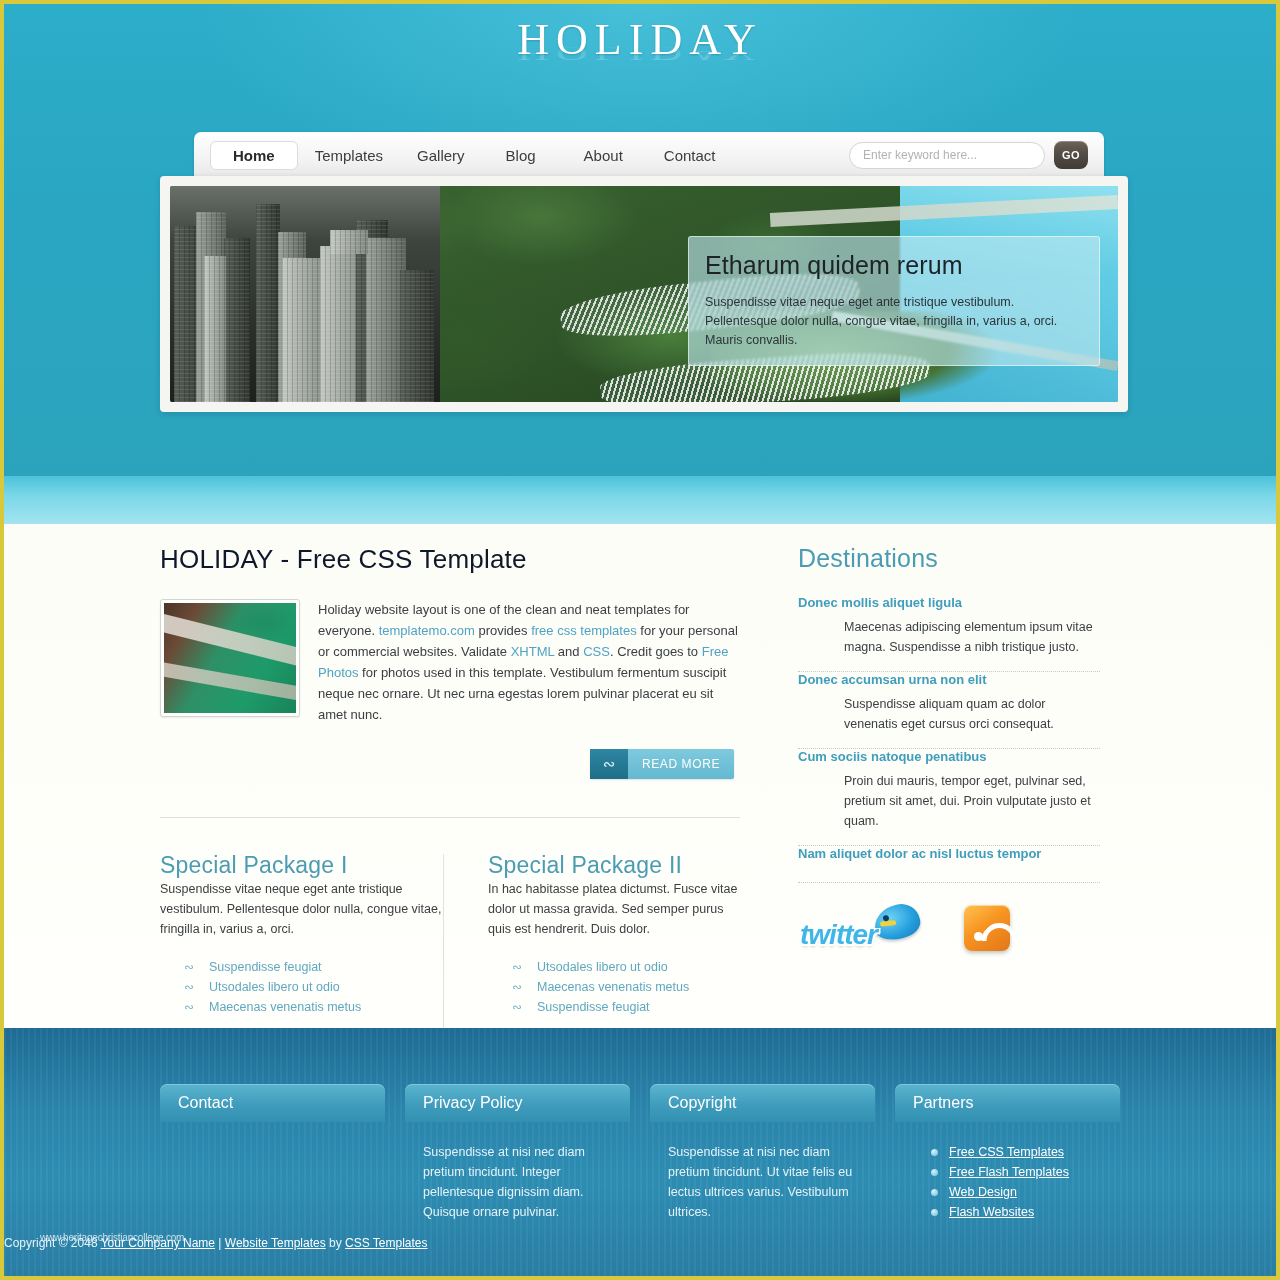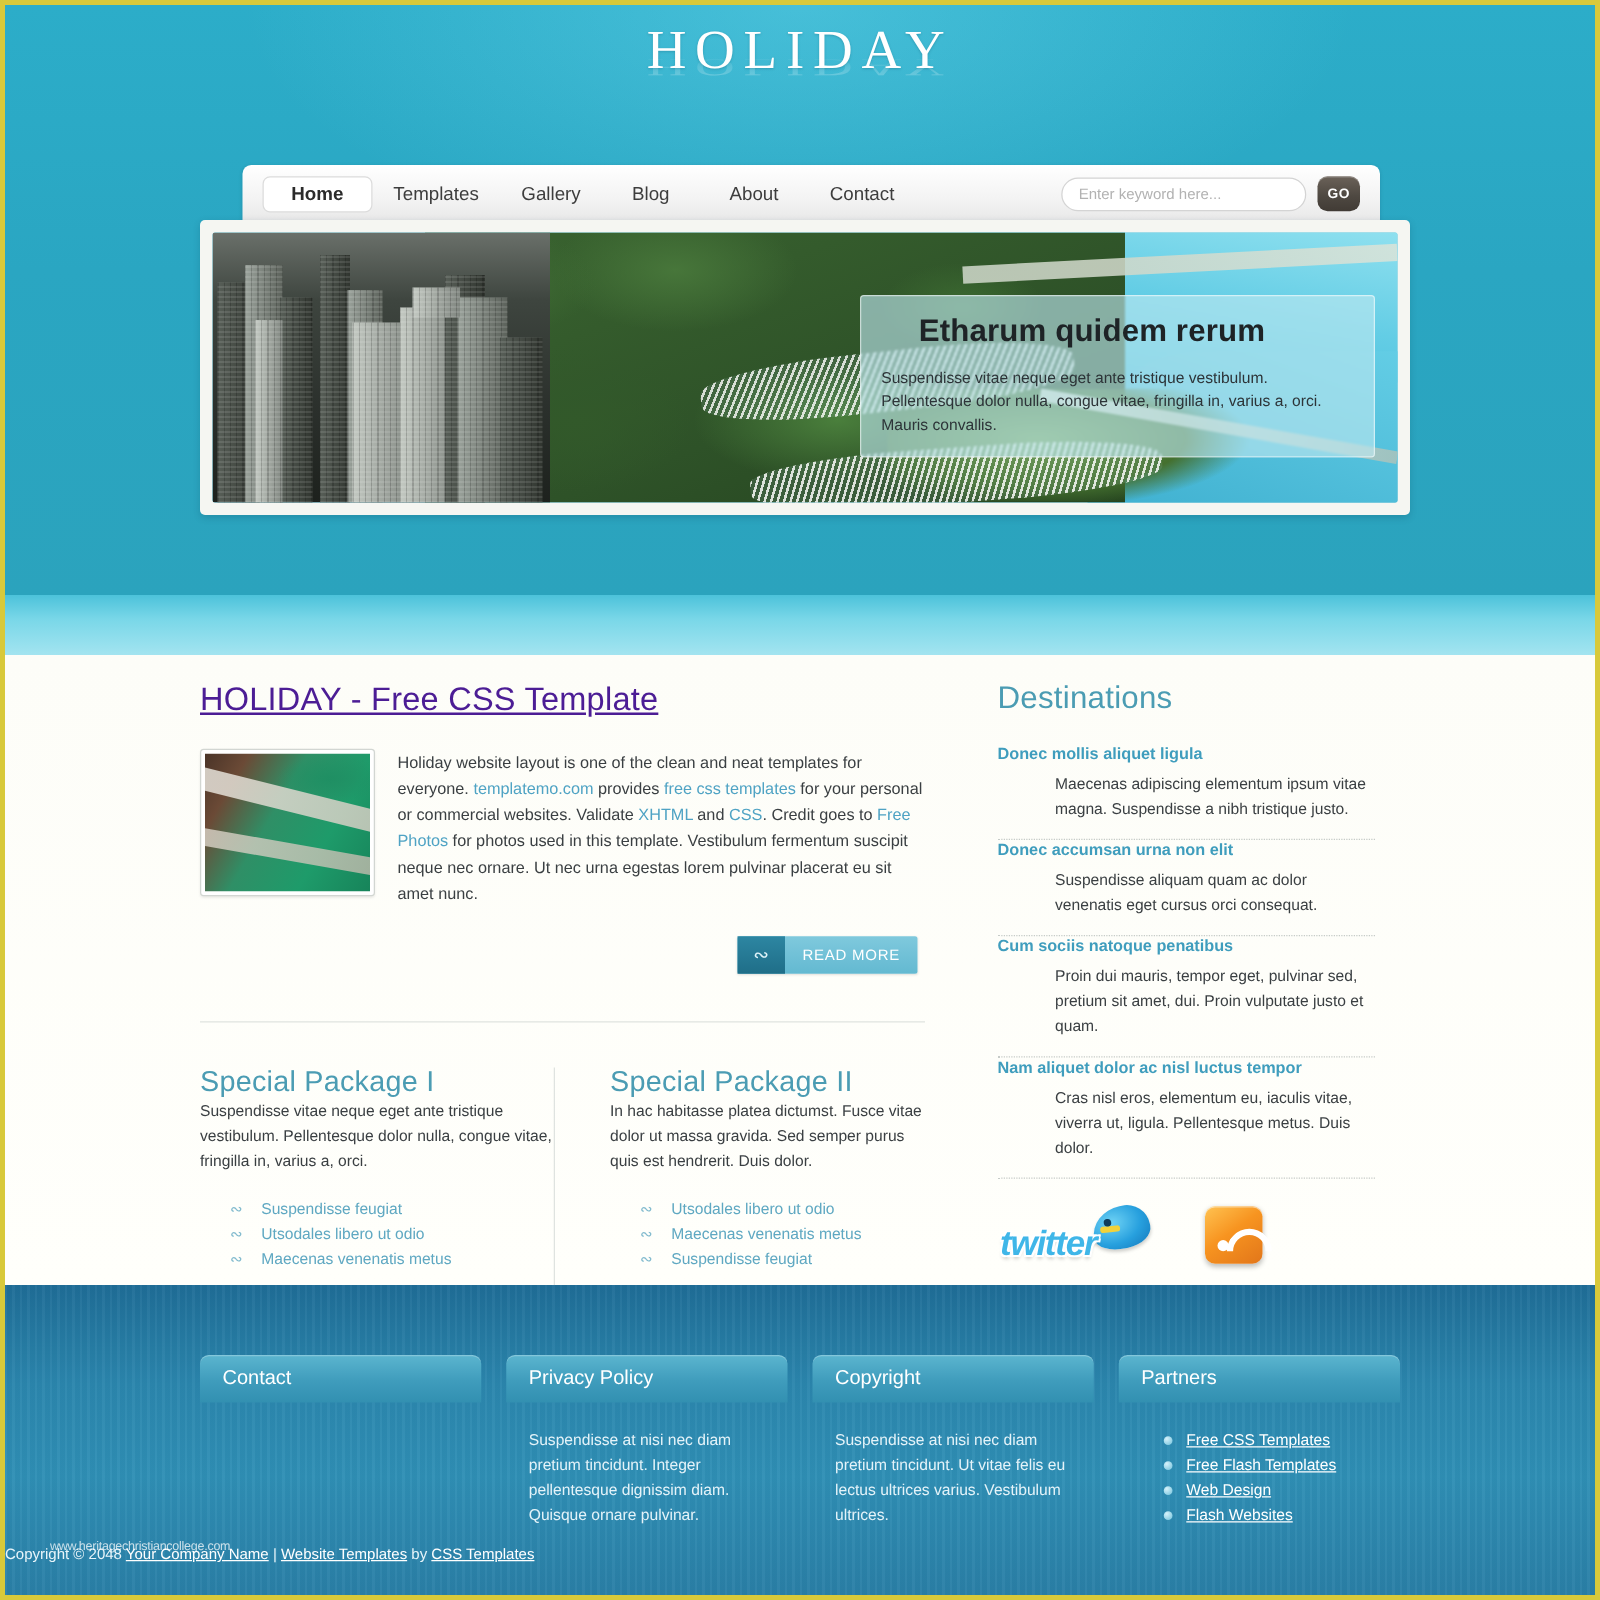--- a/index.html
+++ b/index.html
@@ -261,49 +261,47 @@
     right: 18px; top: 50px;
     width: 412px; height: 130px;
     background: rgba(190,232,240,0.62);
     border: 1px solid rgba(255,255,255,0.55);
     border-radius: 3px;
     padding: 14px 16px 0 16px;
     backdrop-filter: blur(1px);
   }
   .hero-caption h2 {
     font-size: 25px;
-    font-weight: bold;
+    font-weight: normal;
     color: #1e2326;
     margin-bottom: 13px;
     letter-spacing: 0.1px;
-    margin-left: 30px;
   }
   .hero-caption p {
     font-size: 12.5px;
     line-height: 19px;
     color: #2d3438;
   }
 
   
   .content {
     position: absolute;
     left: 156px; top: 540px;
     width: 968px;
   }
   .cols { display: flex; }
   .col-left { width: 610px; padding-right: 30px; }
   .col-right { width: 330px; padding-left: 28px; }
 
   h1.section-title {
     font-size: 26px;
     font-weight: normal;
-    color: #4c1d95;
+    color: #0f172a;
     letter-spacing: 0.2px;
     margin-bottom: 24px;
-    text-decoration: underline;
   }
   h2.section-title {
     font-size: 25px;
     font-weight: normal;
     color: #4b9cb3;
     letter-spacing: 0.2px;
     margin-bottom: 22px;
   }
 
   .intro-row { display: flex; gap: 18px; }
@@ -737,21 +735,20 @@
         <div class="dot-sep"></div>
 
         <div class="dest-item">
           <h4>Cum sociis natoque penatibus</h4>
           <p>Proin dui mauris, tempor eget, pulvinar sed, pretium sit amet, dui. Proin vulputate justo et quam.</p>
         </div>
         <div class="dot-sep"></div>
 
         <div class="dest-item">
           <h4>Nam aliquet dolor ac nisl luctus tempor</h4>
-          <p>Cras nisl eros, elementum eu, iaculis vitae, viverra ut, ligula. Pellentesque metus. Duis dolor.</p>
         </div>
         <div class="dot-sep"></div>
 
         <div class="social">
           <div class="twitter-badge">
             <div class="tw-bird"></div>
             <div class="tw-word">twitter</div>
           </div>
           <div class="rss-badge"></div>
         </div>

